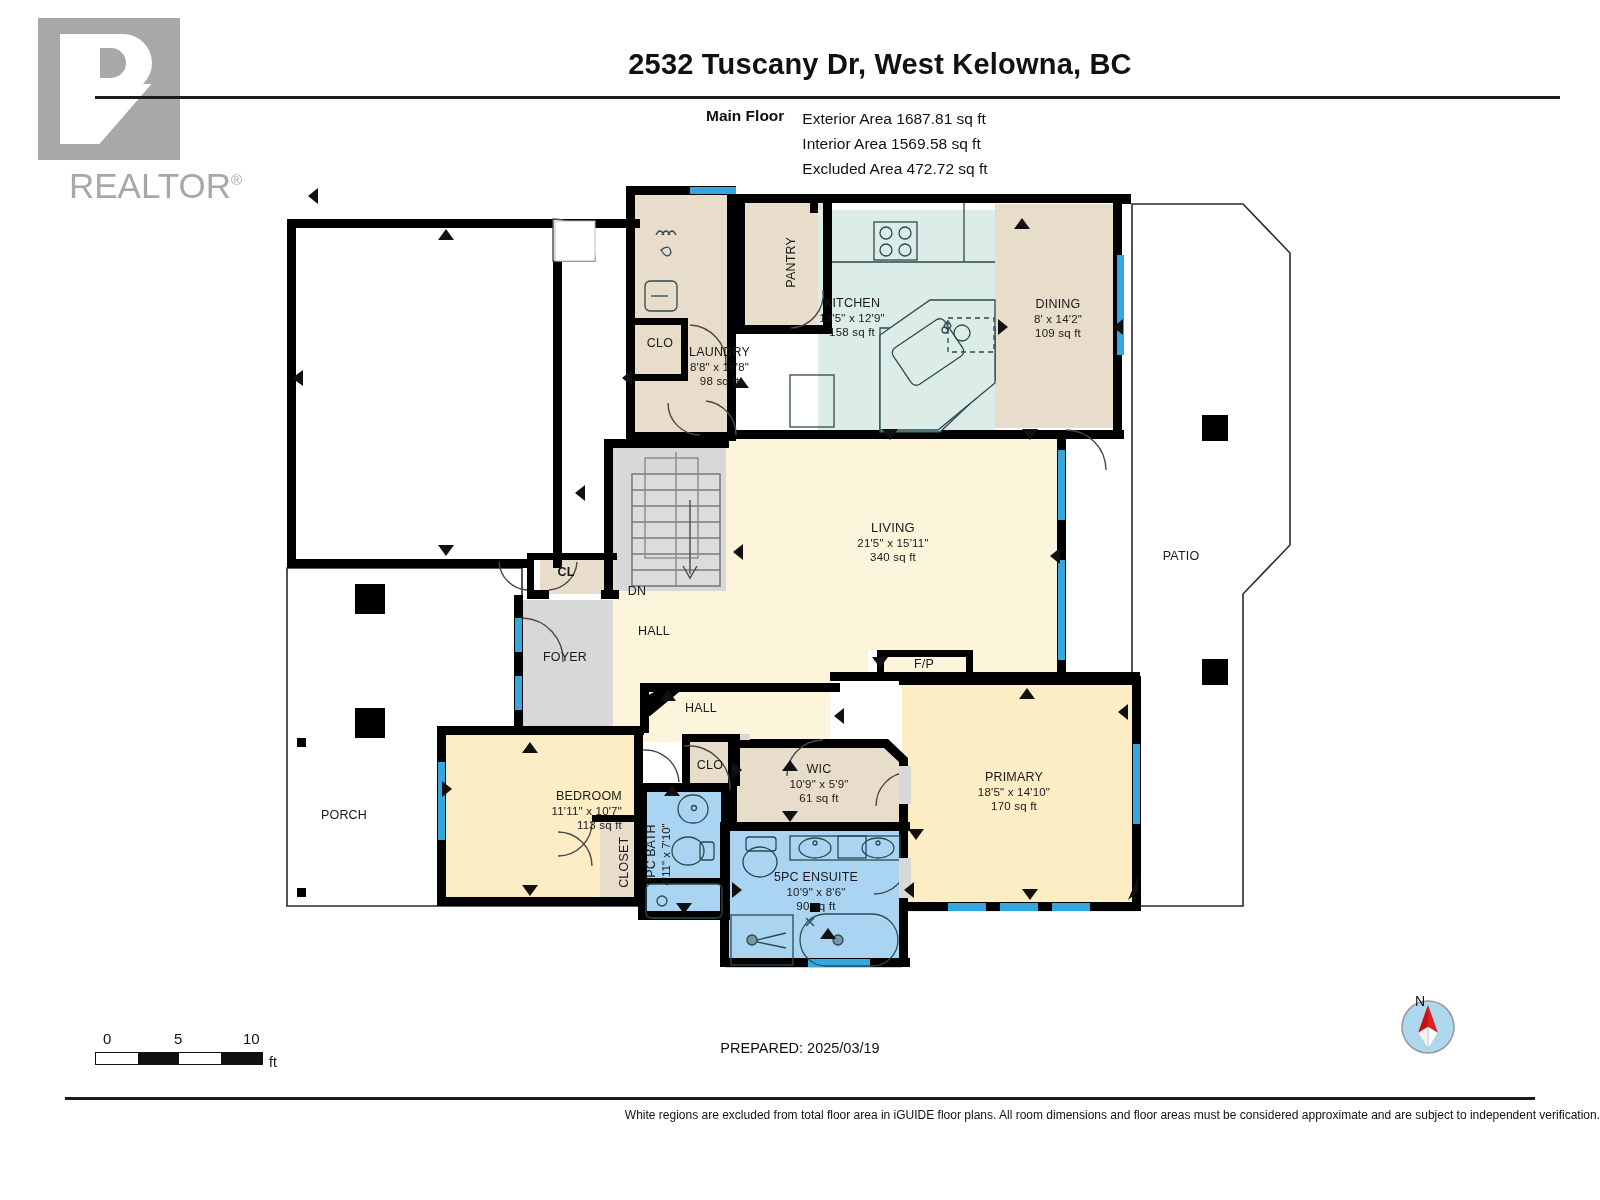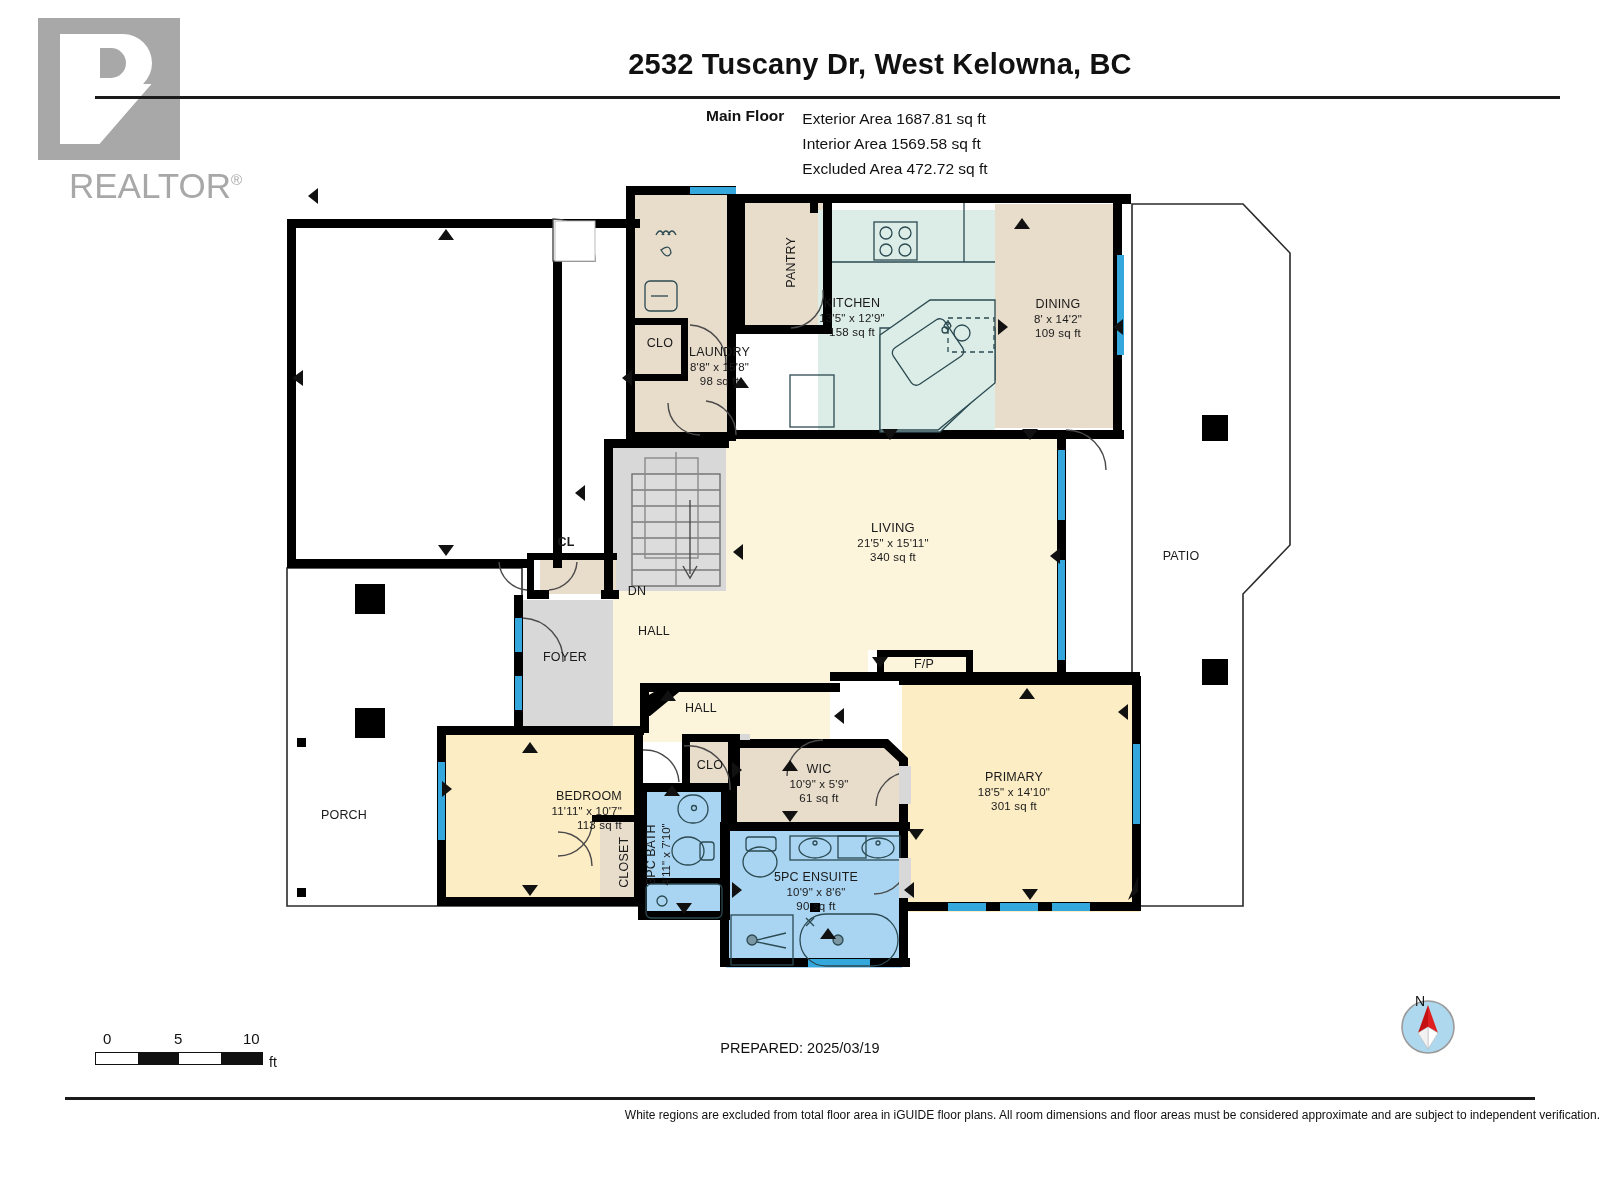--- a/index.html
+++ b/index.html
@@ -498,21 +498,21 @@
   </div>
 
   <div class="lbl" style="left:613px; top:624px; width:82px;">
     <div class="nm">HALL</div>
   </div>
 
   <div class="lbl" style="left:668px; top:701px; width:66px;">
     <div class="nm">HALL</div>
   </div>
 
-  <div class="lbl" style="left:544px; top:535px; width:44px;font-weight:bold;">
+  <div class="lbl" style="left:544px; top:565px; width:44px;font-weight:bold;">
     <div class="nm">CL</div>
   </div>
 
   <div class="lbl" style="left:529px; top:650px; width:72px;">
     <div class="nm">FOYER</div>
   </div>
 
   <div class="lbl" style="left:617px; top:584px; width:40px;">
     <div class="nm">DN</div>
   </div>
@@ -556,21 +556,21 @@
 
   <div class="lbl" style="left:752px; top:870px; width:128px;">
     <div class="nm">5PC ENSUITE</div>
     <div class="dim">10'9" x 8'6"</div>
     <div class="dim">90 sq ft</div>
   </div>
 
   <div class="lbl" style="left:953px; top:770px; width:122px;">
     <div class="nm">PRIMARY</div>
     <div class="dim">18'5" x 14'10"</div>
-    <div class="dim">301 sq ft</div>
+    <div class="dim">170 sq ft</div>
   </div>
 
   <div id="scalebar">
     <div class="ticks">
       <span style="left:8px;">0</span>
       <span style="left:79px;">5</span>
       <span style="left:148px;">10</span>
     </div>
     <div class="bar">
       <i></i>

